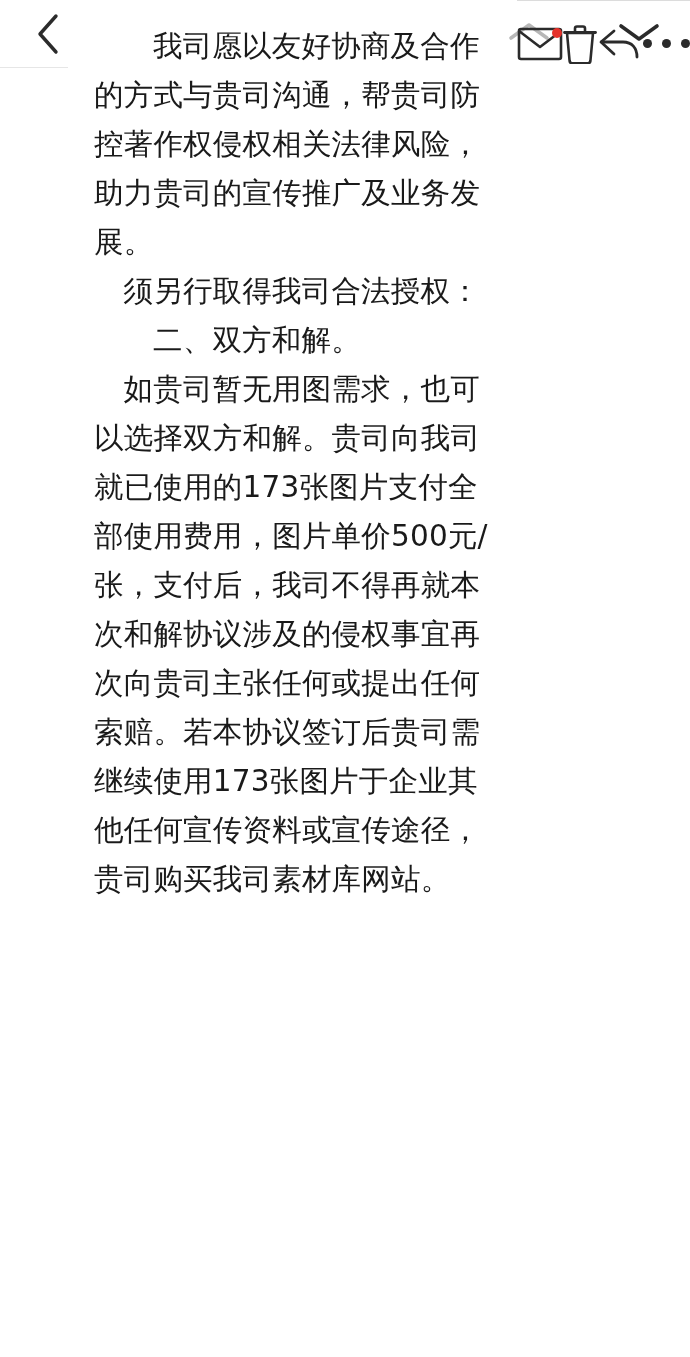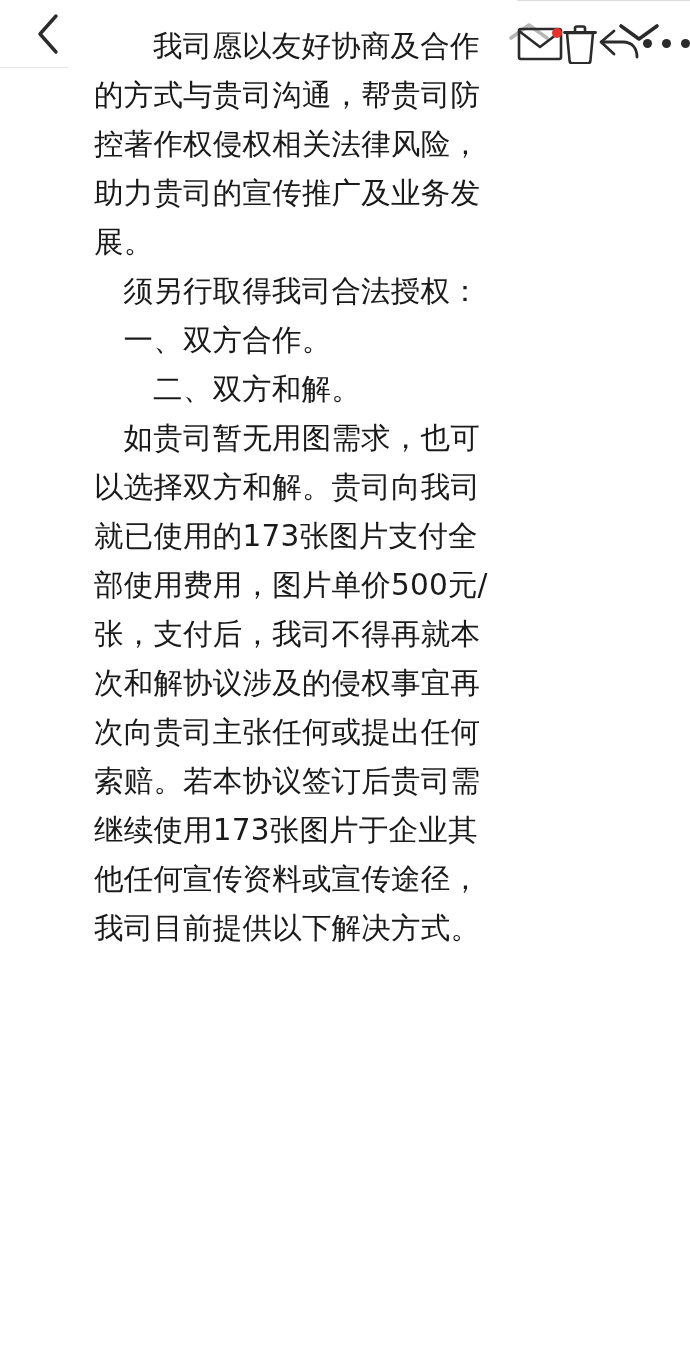--- a/index.html
+++ b/index.html
@@ -147,26 +147,25 @@
       </span>
     </div>
   </div>
 
   <div class="body-scroll">
 
     <p class="para indent2">我司愿以友好协商及合作的方式与贵司沟通，帮贵司防控著作权侵权相关法律风险，助力贵司的宣传推广及业务发展。</p>
 
     <p class="para indent1">须另行取得我司合法授权：</p>
 
-    <p class="para indent1">一、双方合作。</p>
 
 
     <p class="para indent2">二、双方和解。</p>
 
-    <p class="para indent1">如贵司暂无用图需求，也可以选择双方和解。贵司向我司就已使用的173张图片支付全部使用费用，图片单价500元/张，支付后，我司不得再就本次和解协议涉及的侵权事宜再次向贵司主张任何或提出任何索赔。若本协议签订后贵司需继续使用173张图片于企业其他任何宣传资料或宣传途径，我司目前提供以下解决方式。</p>
+    <p class="para indent1">如贵司暂无用图需求，也可以选择双方和解。贵司向我司就已使用的173张图片支付全部使用费用，图片单价500元/张，支付后，我司不得再就本次和解协议涉及的侵权事宜再次向贵司主张任何或提出任何索赔。若本协议签订后贵司需继续使用173张图片于企业其他任何宣传资料或宣传途径，贵司购买我司素材库网站。</p>
 
   </div>
 
   <div class="toolbar">
 
     <div class="tb-item">
       <span>
         <svg width="46" height="34" viewBox="0 0 46 34">
           <rect x="2" y="2" width="42" height="30" rx="2" fill="none" stroke="#2b2b2b" stroke-width="2.6"></rect>
           <polyline points="2,4 23,20 44,4" fill="none" stroke="#2b2b2b" stroke-width="2.6" stroke-linejoin="round"></polyline>

